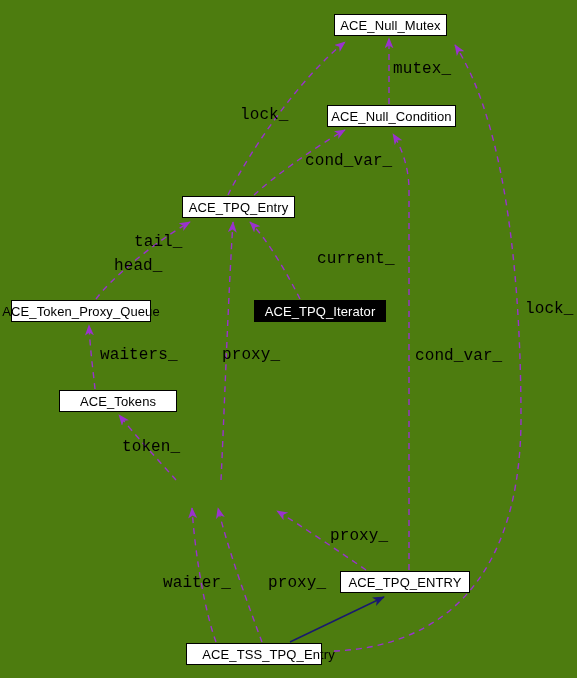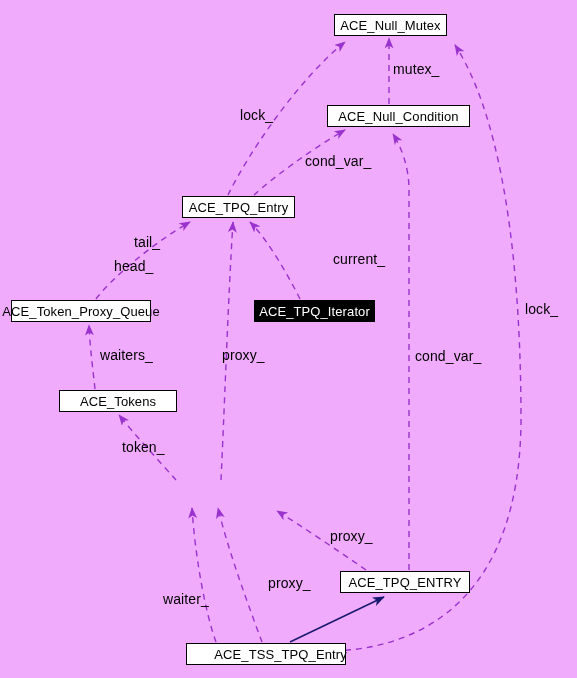--- a/index.html
+++ b/index.html
@@ -7,21 +7,21 @@
     padding: 0;
     background: #ffffff;
   }
   body {
     font-family: "Liberation Sans", "DejaVu Sans", sans-serif;
   }
   #diagram-root {
     position: relative;
     width: 577px;
     height: 678px;
-    background: #f0abfc;
+    background: #4d7c0f;
     overflow: hidden;
   }
   #edge-layer {
     position: absolute;
     left: 0;
     top: 0;
     width: 577px;
     height: 678px;
   }
   .node {
@@ -40,26 +40,27 @@
     height: 22px;
     letter-spacing: 0.1px;
   }
   .node.highlight {
     background: #000000;
     color: #ffffff;
     border-color: #000000;
   }
   .edge-label {
     position: absolute;
-    font-size: 14px;
+    font-size: 16px;
     color: #000000;
     background: transparent;
     white-space: nowrap;
     line-height: 14px;
     letter-spacing: 0.1px;
+    font-family: Liberation Mono, monospace;
   }
 </style>
 </head>
 <body>
 
 <div id="diagram-root">
 
   <svg id="edge-layer" viewBox="0 0 577 678" width="577" height="678" xmlns="http://www.w3.org/2000/svg">
     <defs>
       <marker id="arrow-purple" markerWidth="9" markerHeight="9" refX="7.4" refY="3.2" orient="auto" markerUnits="strokeWidth">
@@ -96,70 +97,70 @@
 
     <path d="M 262,642 C 250,610 228,550 218,508" fill="none" stroke="#9a32cd" stroke-width="1.4" stroke-dasharray="6,5" marker-end="url(#arrow-purple)"></path>
 
     <path d="M 290,642 L 384,597" fill="none" stroke="#191970" stroke-width="1.5" marker-end="url(#arrow-navy)"></path>
   </svg>
 
   <div class="node" style="left:334px; top:14px; width:113px;">
     <span>ACE_Null_Mutex</span>
   </div>
 
-  <div class="node" style="left:327px; top:105px; width:143px;">
+  <div class="node" style="left:327px; top:105px; width:129px;">
     <span>ACE_Null_Condition</span>
   </div>
 
   <div class="node" style="left:182px; top:196px; width:113px;">
     <span>ACE_TPQ_Entry</span>
   </div>
 
   <div class="node" style="left:11px; top:300px; width:140px;">
     <span>ACE_Token_Proxy_Queue</span>
   </div>
 
-  <div class="node highlight" style="left:254px; top:300px; width:121px;">
+  <div class="node highlight" style="left:254px; top:300px; width:132px;">
     <span>ACE_TPQ_Iterator</span>
   </div>
 
   <div class="node" style="left:59px; top:390px; width:118px;">
     <span>ACE_Tokens</span>
   </div>
 
 
   <div class="node" style="left:340px; top:571px; width:130px;">
     <span>ACE_TPQ_ENTRY</span>
   </div>
 
-  <div class="node" style="left:186px; top:643px; width:160px;padding-left:36px;">
+  <div class="node" style="left:186px; top:643px; width:136px;padding-left:36px;">
     <span>ACE_TSS_TPQ_Entry</span>
   </div>
 
   <div class="edge-label" style="left:393px; top:62px;">mutex_</div>
 
   <div class="edge-label" style="left:240px; top:108px;">lock_</div>
 
   <div class="edge-label" style="left:305px; top:154px;">cond_var_</div>
 
   <div class="edge-label" style="left:120px; top:235px;margin-left:14px;">tail_</div>
 
   <div class="edge-label" style="left:114px; top:259px;">head_</div>
 
-  <div class="edge-label" style="left:333px; top:252px;text-align:center;">current_</div>
+  <div class="edge-label" style="left:317px; top:252px;text-align:center;">current_</div>
 
   <div class="edge-label" style="left:525px; top:302px;">lock_</div>
 
   <div class="edge-label" style="left:100px; top:348px;">waiters_</div>
 
   <div class="edge-label" style="left:222px; top:348px;">proxy_</div>
 
   <div class="edge-label" style="left:415px; top:349px;">cond_var_</div>
 
   <div class="edge-label" style="left:122px; top:440px;">token_</div>
 
   <div class="edge-label" style="left:330px; top:529px;">proxy_</div>
 
-  <div class="edge-label" style="left:163px; top:576px;margin-top:16px;">waiter_</div>
+  <div class="edge-label" style="left:163px; top:576px;">waiter_</div>
 
   <div class="edge-label" style="left:268px; top:576px;">proxy_</div>
 
 </div>
 
 </body></html>

